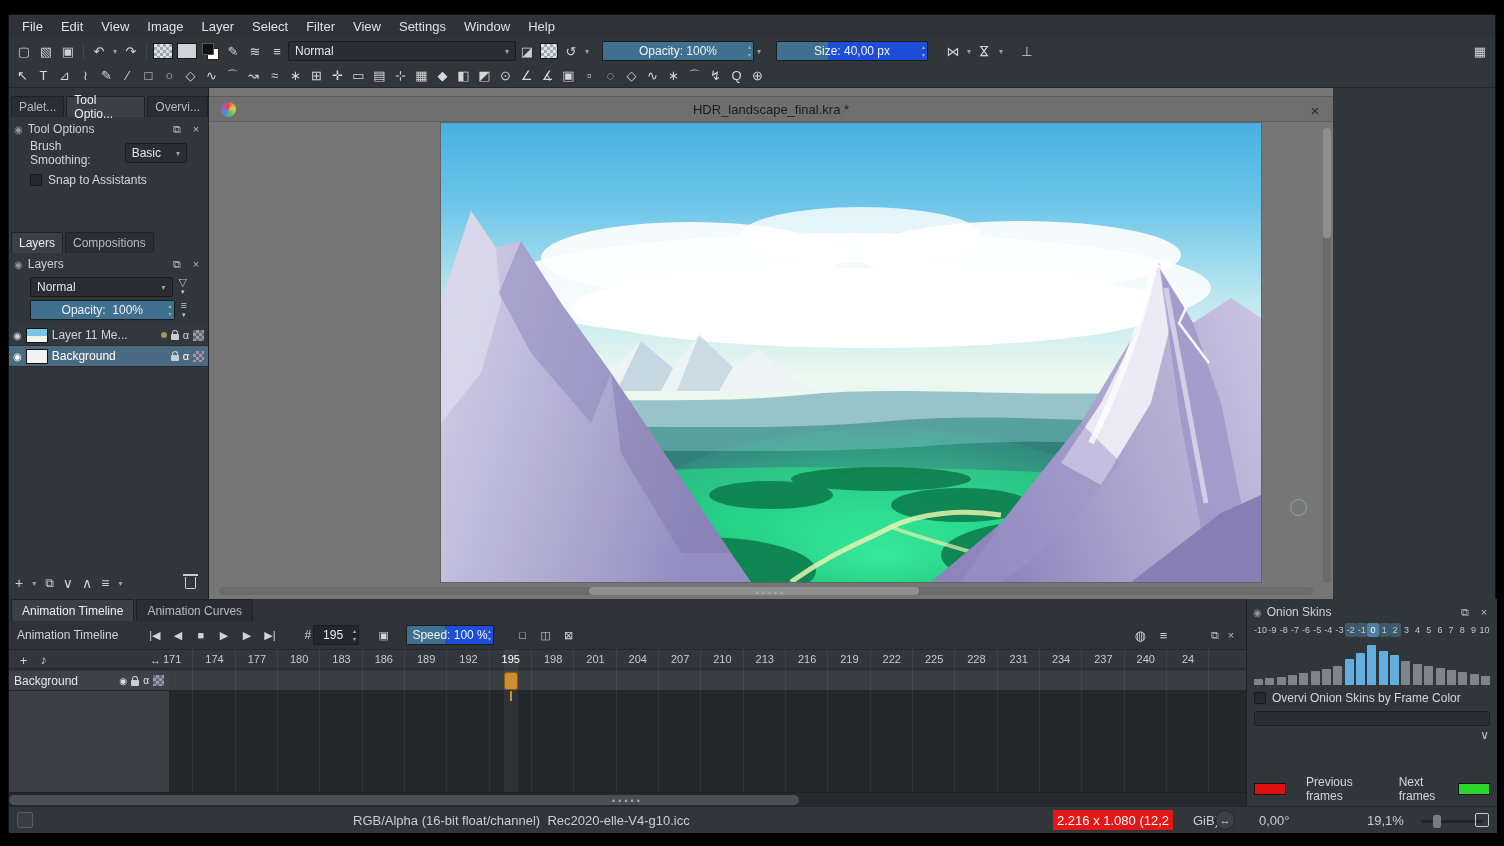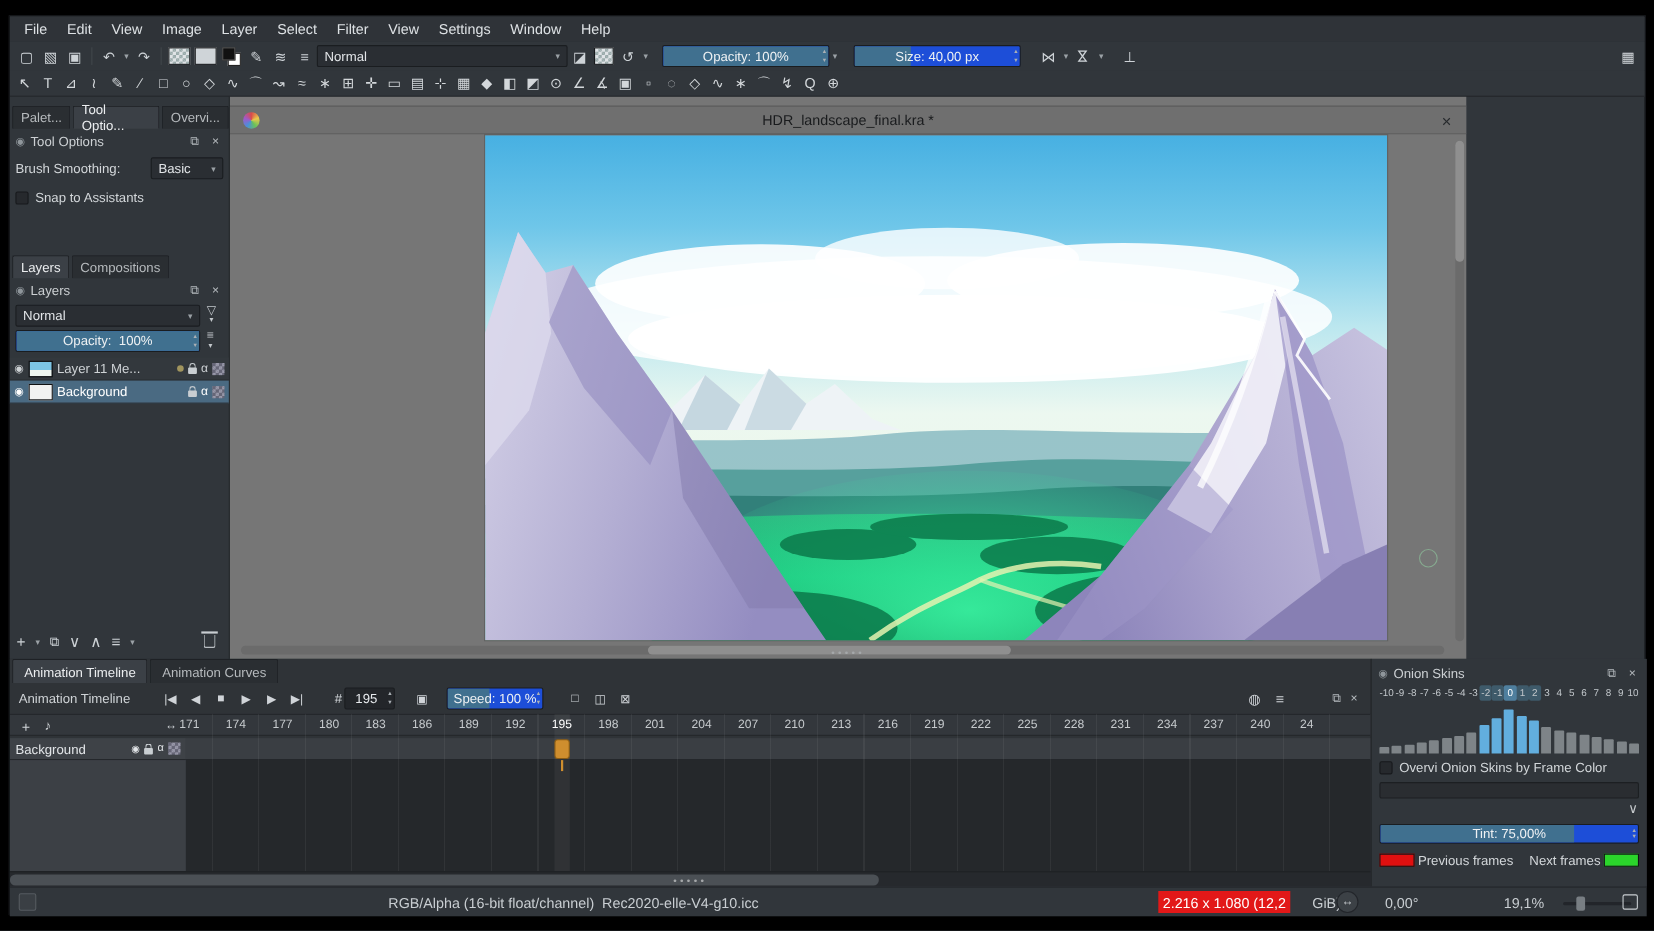--- a/index.html
+++ b/index.html
@@ -35,21 +35,21 @@
 .main{position:absolute;top:73px;left:0;width:1324px;height:511px;display:flex}
 .left-panel{width:200px;position:relative;background:#31363b;border-right:1px solid #202327;flex:none}
 .canvas-area{flex:1;position:relative;background:#767676;overflow:hidden}
 .ltabs{position:absolute;top:8px;left:2px;display:flex;gap:2px}
 .ltab{height:21px;display:flex;align-items:center;padding:0 7px;background:#2a2e32;border:1px solid #1e2125;border-bottom:none;border-radius:2px 2px 0 0;font-size:12px;color:#b6babd}
 .ltab.active{background:#3b4046;color:#eceef0}
 .dhead{position:absolute;left:0;right:0;height:18px;display:flex;align-items:center;gap:5px;padding:0 5px;font-size:12px;color:#ccd0d3}
 .dhead .sp{flex:1}
 .mini{width:14px;text-align:center;font-size:11px;color:#b4b9bd}
 .dockdot{font-size:10px;color:#8f969b}
-.prow{position:absolute;left:0;right:0;display:flex;align-items:center;padding:0 5px;gap:6px;font-size:12px;color:#d3d7da}
+.prow{position:absolute;left:0;right:0;display:flex;align-items:center;padding:0 21px;gap:6px;font-size:12px;color:#d3d7da}
 .cbox{width:12px;height:12px;background:#26292d;border:1px solid #17191c;border-radius:2px;flex:none}
 .layer-row{position:absolute;left:0;right:0;height:21px;display:flex;align-items:center;gap:4px;padding:0 4px;font-size:12px;border-bottom:1px solid #282c30;background:#33383d;color:#cfd3d6}
 .layer-row.selected{background:#4a6a82;color:#fff}
 .layer-row .nm{flex:1;white-space:nowrap;overflow:hidden}
 .thumb{width:22px;height:15px;border:1px solid #101214;flex:none}
 .lock{width:8px;height:6px;background:#c9ced2;border-radius:1px;position:relative;flex:none;margin-top:4px}
 .lock:before{content:"";position:absolute;top:-4px;left:1px;width:4px;height:4px;border:1px solid #c9ced2;border-bottom:none;border-radius:3px 3px 0 0}
 .mchk{width:11px;height:11px;flex:none;background-image:linear-gradient(45deg,#99a 25%,transparent 25%,transparent 75%,#99a 75%),linear-gradient(45deg,#99a 25%,transparent 25%,transparent 75%,#99a 75%);background-size:6px 6px;background-position:0 0,3px 3px;background-color:#667}
 .pindot{width:6px;height:6px;border-radius:50%;background:#c7b46a;opacity:.75;flex:none}
 .lay-toolbar{position:absolute;left:6px;right:4px;bottom:5px;height:22px;display:flex;align-items:center;gap:9px;font-size:14px;color:#ccd1d5}
@@ -99,21 +99,21 @@
 .onum.active{background:#3e5a6a}
 .onum.current{background:#4f7f9e;color:#fff}
 .o-bars{position:absolute;left:7px;right:7px;top:40px;height:46px;display:flex;align-items:flex-end;justify-content:space-between}
 .obar{width:9px;background:#7e8488;border-radius:1px 1px 0 0}
 .obar.active{background:#62aede}
 .o-filter{position:absolute;left:7px;top:92px;display:flex;align-items:center;gap:6px;font-size:12px;color:#d3d7da}
 .o-combo{position:absolute;left:7px;right:7px;top:112px;height:15px;background:#2a2d31;border:1px solid #1c1f22;border-radius:2px}
 .o-collapse{position:absolute;right:8px;top:129px;font-size:12px;color:#c6cacd}
 .o-tint{position:absolute;left:7px;right:7px;top:150px;height:18px}
 .o-tint .sslider{height:18px}
-.o-swatches{position:absolute;left:7px;right:7px;top:176px;display:flex;align-items:center;gap:3px;font-size:12px;color:#d3d7da}
+.o-swatches{position:absolute;left:7px;right:7px;top:176px;display:flex;align-items:center;gap:20px;font-size:12px;color:#d3d7da}
 .clrbox{width:32px;height:12px;border:1px solid #121416;flex:none}
 
 .statusbar{position:absolute;left:0;top:791px;width:1488px;height:27px;background:#31363b;border-top:1px solid #24272b;font-size:13px;color:#c9ced2}
 .st-icon{position:absolute;left:8px;top:5px;width:16px;height:16px;border:1px solid #565b60;background:#3a3f44;border-radius:2px}
 .st-profile{position:absolute;left:344px;top:6px;white-space:pre}
 .st-mem{position:absolute;left:1044px;top:3px;height:20px;background:#e21818;color:#fff;display:flex;align-items:center;padding:0 4px}
 .st-mem-rest{position:absolute;left:1184px;top:6px}
 .st-round{position:absolute;left:1206px;top:3px;width:20px;height:20px;border-radius:50%;background:#3c4146;border:1px solid #22252a;display:flex;align-items:center;justify-content:center;font-size:11px;color:#cfd3d6}
 .st-angle{position:absolute;left:1250px;top:6px}
 .st-zoom{position:absolute;left:1358px;top:6px}
@@ -564,30 +564,20 @@
           <div class="obar" style="height: 13px;"></div>
           <div class="obar" style="height: 11px;"></div>
           <div class="obar" style="height: 9px;"></div>
         </div>
       <div class="o-filter">
         <span class="cbox"></span>
         <span>Overvi Onion Skins by Frame Color</span>
       </div>
       <div class="o-combo"></div>
       <div class="o-collapse">∨</div>
-      <div class="o-tint">
-        <div class="sslider">
-          <span class="fill" style="width:75%"></span>
-          <span class="txt">Tint: 75,00%</span>
-          <span class="spincol">
-              <span>▴</span>
-              <span>▾</span>
-            </span>
-        </div>
-      </div>
       <div class="o-swatches">
         <span class="clrbox" style="background:#e01010"></span>
         <span>Previous frames</span>
         <span style="flex:1"></span>
         <span>Next frames</span>
         <span class="clrbox" style="background:#2bd52b"></span>
       </div>
     </div>
   </div>
 

